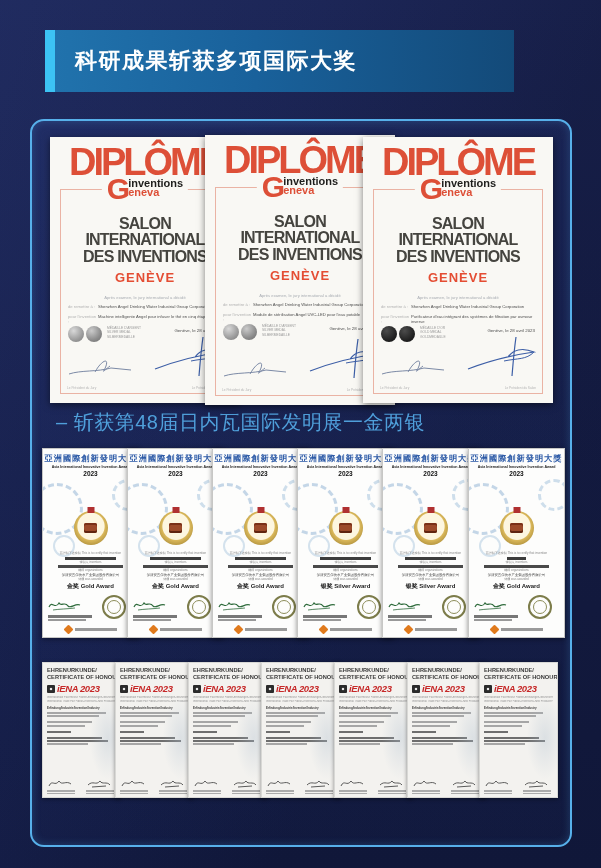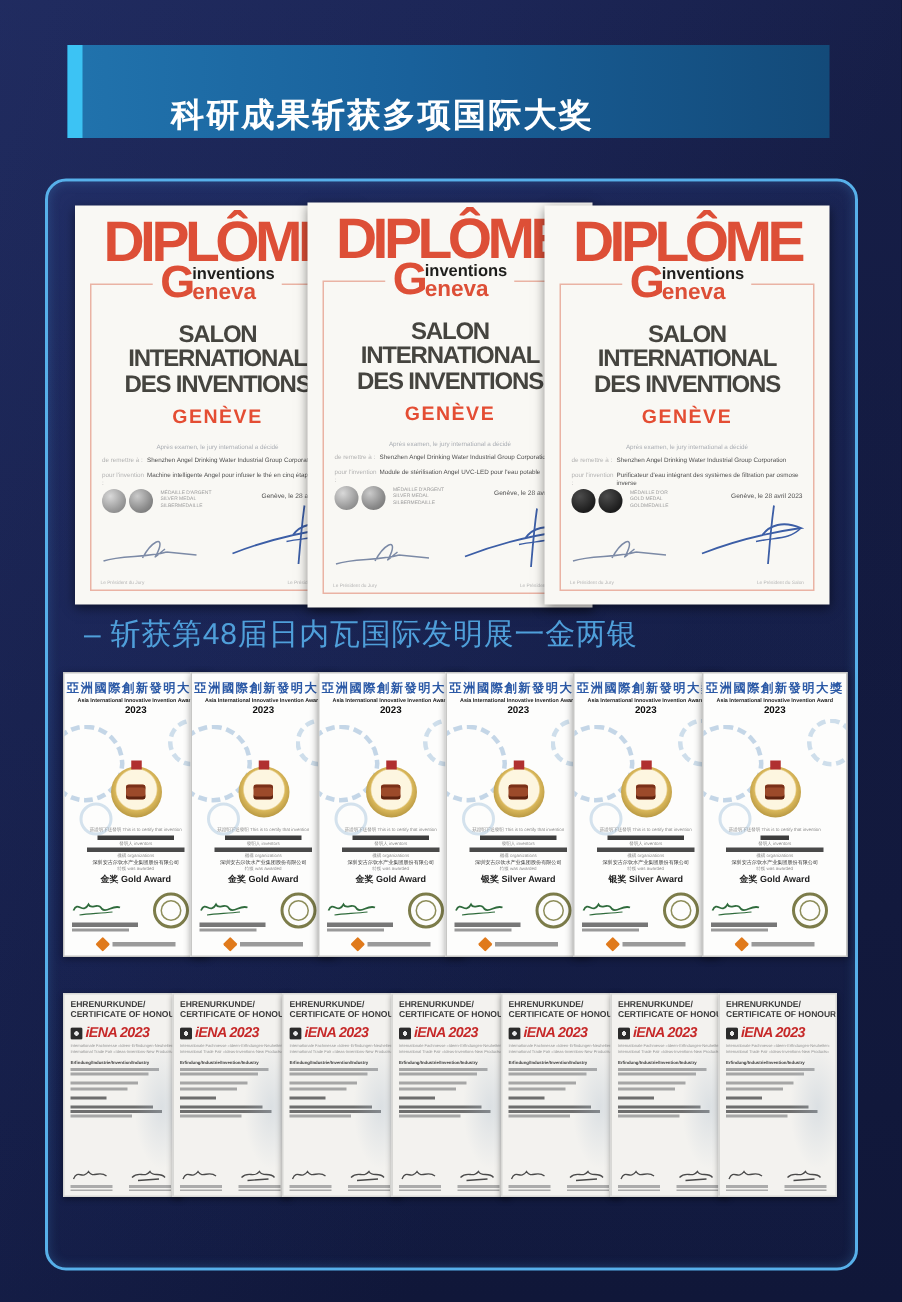--- a/index.html
+++ b/index.html
@@ -4,21 +4,21 @@
 <style>
   html,body{margin:0;padding:0;background:#0d1435;}
   .page{position:relative;width:601px;height:868px;overflow:hidden;
     font-family:"Liberation Sans",sans-serif;
     background:
       linear-gradient(112deg, rgba(70,95,180,.14) 0%, rgba(70,95,180,.05) 34%, rgba(0,0,0,.12) 66%),
       linear-gradient(180deg,#1a2352 0%, #151d47 55%, #121a41 100%);}
   
   .header{position:absolute;left:45px;top:30px;width:469px;height:62px;
     background:linear-gradient(90deg,#2173ad 0%,#19619b 45%,#134a79 100%);
-    display:flex;align-items:flex-end;padding-left:39px;}
+    display:flex;align-items:center;}
   .header-accent{position:absolute;left:0;top:0;width:10px;height:62px;background:#3cc3f4;}
   .header-title{margin-left:30px;color:#ffffff;font-size:22px;font-weight:bold;letter-spacing:1.5px;}
   
   .frame{position:absolute;left:30px;top:119px;width:538px;height:724px;
     border:2px solid #57b0ea;border-radius:14px;
     background:linear-gradient(180deg,rgba(44,66,140,.20),rgba(28,44,100,.12));
     box-shadow:0 0 8px rgba(80,170,240,.25) inset;}
   .cap{position:absolute;left:56px;color:#4f9fda;font-size:20px;letter-spacing:.5px;white-space:nowrap;}
   .cap1{top:409px;} .cap2{top:628px;} .cap3{top:806px;}
   .row{position:absolute;}
@@ -33,21 +33,21 @@
   .gcert.pos1{left:155px;top:-1px;height:270px;z-index:2;}
   .gcert.pos2{left:313px;z-index:3;}
   .g-title{margin-top:7px;text-align:center;font-size:38px;line-height:.95;font-weight:bold;
     color:#dd4f37;letter-spacing:-3px;white-space:nowrap;}
   .g-box{position:absolute;left:10px;right:10px;top:52px;bottom:9px;border:1px solid #eab3a4;}
   .g-logo{position:absolute;top:-14px;left:50%;transform:translateX(-50%);
     background:#f9f8f4;padding:0 5px;display:flex;align-items:flex-start;}
   .g-g{font-size:30px;font-weight:bold;color:#dd4f37;line-height:.85;}
   .g-logocol{display:flex;flex-direction:column;margin-left:-2px;margin-top:3px;}
   .g-lt{font-size:11px;font-weight:bold;color:#1e1e1c;line-height:.9;}
-  .g-lb{font-size:15px;font-weight:bold;color:#dd4f37;line-height:.9;margin-left:0;margin-top:-1px;}
+  .g-lb{font-size:11px;font-weight:bold;color:#dd4f37;line-height:.9;margin-left:0;margin-top:-1px;}
   .g-salon{margin-top:26px;text-align:center;font-size:16px;font-weight:bold;color:#45443f;
     line-height:1.03;letter-spacing:-.8px;white-space:pre-line;}
   .g-city{margin-top:5px;text-align:center;font-size:13px;font-weight:bold;color:#e44d33;letter-spacing:1px;}
   .g-jury{margin-top:10px;text-align:center;font-size:4.2px;color:#a9adb3;}
   .g-row{display:flex;margin:4px 7px 0;}
   .g-lab{width:30px;flex:none;font-size:4.2px;color:#b3b3b3;}
   .g-val{flex:1;font-size:4.2px;color:#4e4e4e;line-height:1.3;}
   .g-medals{position:absolute;left:7px;right:7px;top:136px;display:flex;align-items:flex-start;}
   .g-m{width:16px;height:16px;border-radius:50%;flex:none;margin-right:2px;}
   .pos0 .g-m,.pos1 .g-m{background:radial-gradient(circle at 35% 30%,#d9d9d9,#9c9c9c 60%,#787878);}

